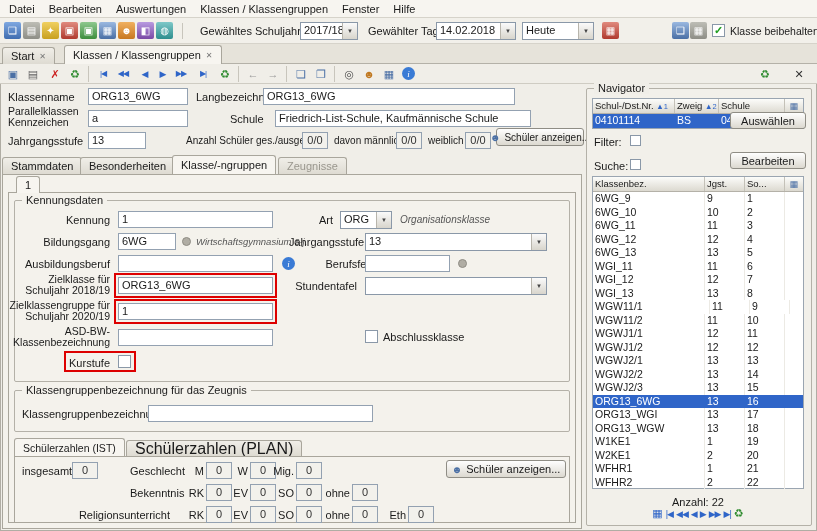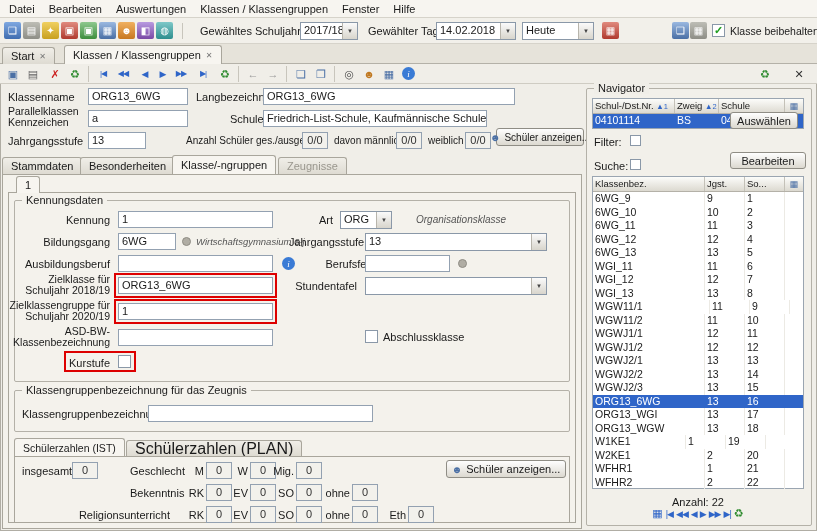--- a/index.html
+++ b/index.html
@@ -139,21 +139,21 @@
 </div>
 
 <span class="lbl" style="left:8px;top:91px">Klassenname</span>
 <div class="field" style="left:88px;top:88px;width:100px">ORG13_6WG</div>
 <span class="lbl" style="left:196px;top:91px">Langbezeichnung</span>
 <div class="field" style="left:263px;top:88px;width:252px">ORG13_6WG</div>
 
 <span class="lblw" style="left:8px;top:106px;width:80px">Parallelklassen Kennzeichen</span>
 <div class="field" style="left:88px;top:110px;width:100px">a</div>
 <span class="lbl" style="left:230px;top:113px">Schule</span>
-<div class="field" style="left:263px;top:110px;width:224px">Friedrich-List-Schule, Kaufmännische Schule</div>
+<div class="field" style="left:275px;top:110px;width:256px">Friedrich-List-Schule, Kaufmännische Schule</div>
 
 <span class="lbl" style="left:8px;top:135px">Jahrgangsstufe</span>
 <div class="field" style="left:88px;top:132px;width:58px">13</div>
 <span class="lbl small" style="left:186px;top:135px">Anzahl Schüler ges./ausgetr.</span>
 <div class="field ro" style="left:302px;top:132px;width:26px">0/0</div>
 <span class="lbl small" style="left:334px;top:135px">davon männlich</span>
 <div class="field ro" style="left:396px;top:132px;width:26px">0/0</div>
 <span class="lbl small" style="left:428px;top:135px">weiblich</span>
 <div class="field ro" style="left:465px;top:132px;width:26px">0/0</div>
 <div class="btn" style="left:496px;top:128px;width:88px">
@@ -183,21 +183,21 @@
 <div class="groupbox" style="left:14px;top:200px;width:556px;height:182px"></div>
 <span class="legend" style="left:22px;top:194px">Kennungsdaten</span>
 
 <span class="lbl r" style="left:14px;top:214px;width:96px">Kennung</span>
 <div class="field" style="left:118px;top:211px;width:155px">1</div>
 <span class="lbl r" style="left:283px;top:214px;width:50px">Art</span>
 <div class="combo" style="left:340px;top:211px;width:52px">
   <span class="combo-val">ORG</span>
   <span class="combo-arrow">▼</span>
 </div>
-<span class="italic-note" style="left:416px;top:214px">Organisationsklasse</span>
+<span class="italic-note" style="left:400px;top:214px">Organisationsklasse</span>
 
 <span class="lbl r" style="left:14px;top:236px;width:96px">Bildungsgang</span>
 <div class="field" style="left:118px;top:233px;width:58px">6WG</div>
 <span class="dot" style="left:182px;top:237px"></span>
 <span class="italic-note" style="left:196px;top:236px;font-size:9.5px">Wirtschaftsgymnasium 6-j.</span>
 <span class="lbl r" style="left:289px;top:236px;width:68px">Jahrgangsstufe</span>
 <div class="combo" style="left:365px;top:233px;width:182px">
   <span class="combo-val">13</span>
   <span class="combo-arrow">▼</span>
 </div>
@@ -293,21 +293,21 @@
   </div>
   <div class="nrow selected">
     <span class="cell" style="width:82px">04101114</span>
     <span class="cell" style="width:44px">BS</span>
     <span class="cell" style="width:66px">04101114</span>
   </div>
 </div>
 
 <span class="lbl" style="left:594px;top:136px">Filter:</span>
 <span class="chk small" style="left:630px;top:135px"></span>
-<div class="btn" style="left:730px;top:112px;width:68px;height:17px">
+<div class="btn" style="left:730px;top:112px;width:76px;height:17px">
     <span>Auswählen</span>
   </div>
 <span class="lbl" style="left:594px;top:160px">Suche:</span>
 <span class="chk small" style="left:630px;top:159px"></span>
 <div class="btn" style="left:730px;top:152px;width:76px;height:17px">
     <span>Bearbeiten</span>
   </div>
 
 <div class="ntable" style="left:592px;top:176px;width:212px;height:313px">
   <div class="nhead">
@@ -401,21 +401,21 @@
     <span class="cell" style="width:112px">ORG13_WGI</span>
     <span class="cell" style="width:40px">13</span>
     <span class="cell" style="width:40px">17</span>
   </div>
       <div class="nrow">
     <span class="cell" style="width:112px">ORG13_WGW</span>
     <span class="cell" style="width:40px">13</span>
     <span class="cell" style="width:40px">18</span>
   </div>
       <div class="nrow">
-    <span class="cell" style="width:93px">W1KE1</span>
+    <span class="cell" style="width:112px">W1KE1</span>
     <span class="cell" style="width:40px">1</span>
     <span class="cell" style="width:40px">19</span>
   </div>
       <div class="nrow">
     <span class="cell" style="width:112px">W2KE1</span>
     <span class="cell" style="width:40px">2</span>
     <span class="cell" style="width:40px">20</span>
   </div>
       <div class="nrow">
     <span class="cell" style="width:112px">WFHR1</span>

